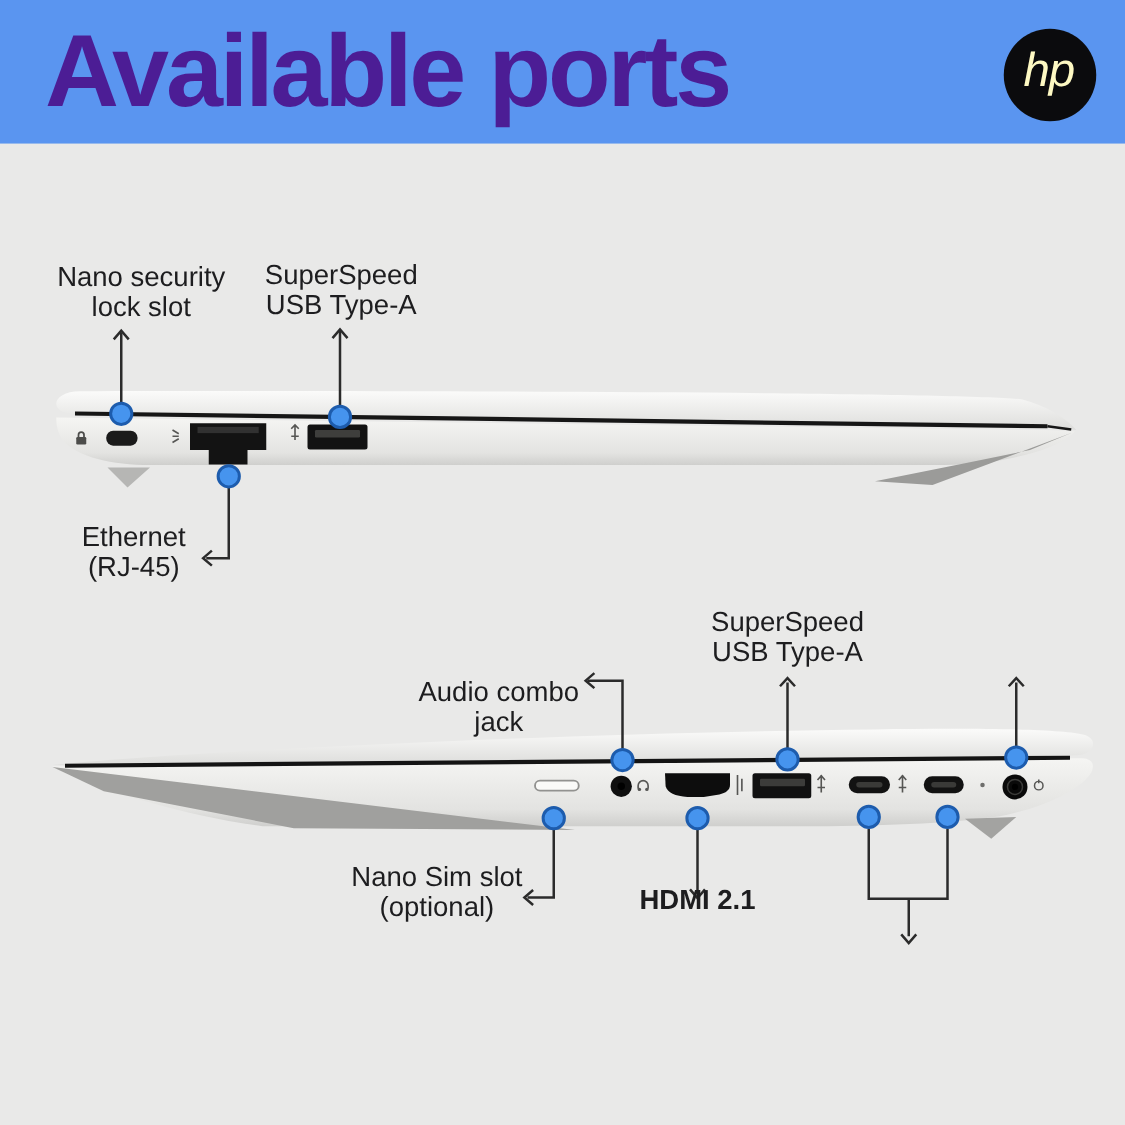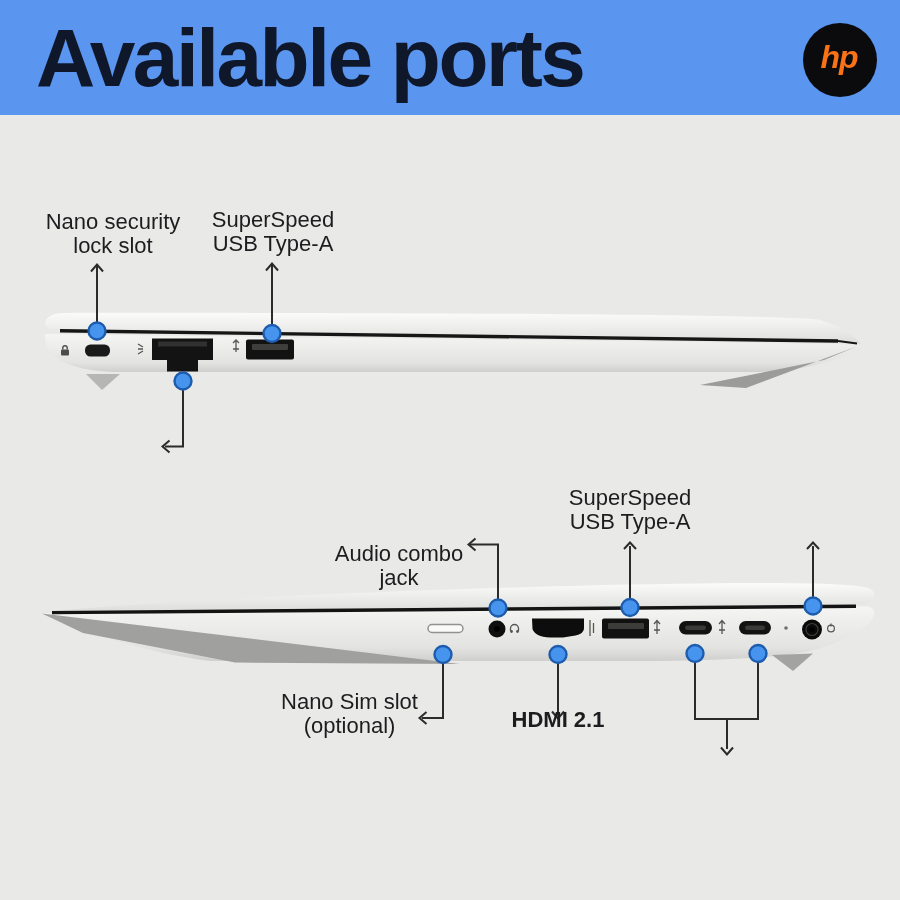--- a/index.html
+++ b/index.html
@@ -13,30 +13,30 @@
   
   .header{
     position:absolute;top:0;left:0;width:900px;height:115px;
     background:#5a95f0;
     display:flex;align-items:center;
   }
   .title{
     margin:0 0 0 36px;
     font-size:82px;line-height:1;
     font-weight:600;letter-spacing:-2.5px;
-    color:#0f172a;
+    color:#4c1d95;
   }
   .hp-logo{
     position:absolute;top:23px;left:803px;width:74px;height:74px;
     background:#0b0b0d;border-radius:50%;
     display:flex;align-items:center;justify-content:center;
   }
   .hp-logo span{
-    font-style:italic;font-weight:bold;
-    font-size:32px;color:#f97316;
+    font-style:italic;font-weight:normal;
+    font-size:38px;color:#fef9c3;
     transform:translate(-1px,-3px);
     letter-spacing:-1px;
   }
   
   .canvas{position:absolute;top:115px;left:0;width:900px;height:894px;background:#e9e9e8;}
   .canvas svg{position:absolute;top:0;left:0;}
   .label{
     position:absolute;
     font-size:22px;line-height:24px;
     color:#1d1d1f;text-align:center;
@@ -206,20 +206,21 @@
           <circle cx="695" cy="653.5" r="8.5"></circle>
           <circle cx="758" cy="653.5" r="8.5"></circle>
         </g>
       </g>
     </svg>
 
     <div class="label" style="left:33px;top:95px;width:160px;">Nano security lock slot</div>
 
     <div class="label" style="left:198px;top:93px;width:150px;">SuperSpeed USB Type-A</div>
 
+    <div class="label" style="left:47px;top:303px;width:120px;">Ethernet (RJ-45)</div>
 
     <div class="label" style="left:329px;top:396px;width:140px;margin-top:31px;">Audio combo jack</div>
 
     <div class="label" style="left:555px;top:371px;width:150px;">SuperSpeed USB Type-A</div>
 
 
     <div class="label" style="left:272px;top:575px;width:155px;">Nano Sim slot (optional)</div>
 
     <div class="label" style="left:498px;top:593px;width:120px;font-weight:bold;">HDMI 2.1</div>
 

